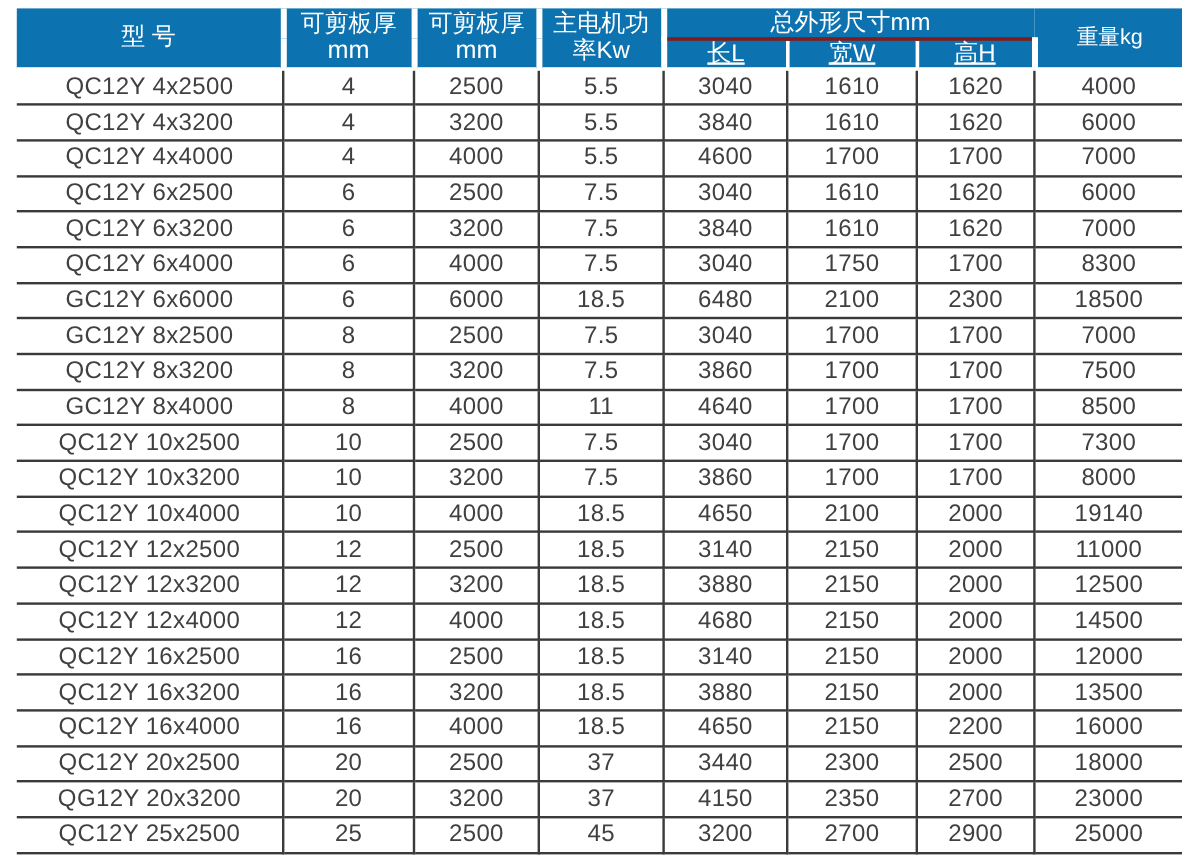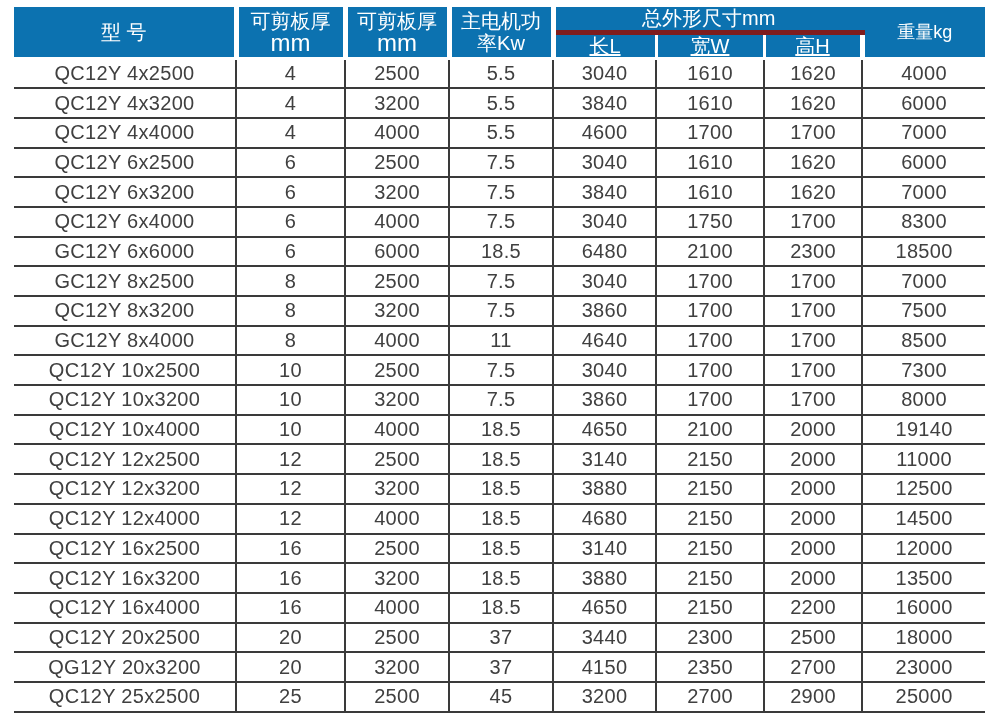--- a/index.html
+++ b/index.html
@@ -29,24 +29,24 @@
     padding: 0;
     font-size: 20px;
     line-height: 22px;
     text-align: center;
     vertical-align: middle;
   }
   thead tr.h1 { height: 25px; }
   thead tr.h2 { height: 23px; }
   th.rsp { border-bottom: 3px solid #ffffff; }      
   th.gut-r { border-right: 5px solid #ffffff; }     
-  th.group-h { border-bottom: 5px solid #7f1d1d; }  
+  th.group-h { border-bottom: 3px solid #7f1d1d; }  
   th.sub-h { border-right: 3px solid #ffffff; border-bottom: 3px solid #ffffff; text-decoration: underline; }
   th.sub-last { border-right: 5px solid #ffffff; margin-top: 46px; }
-  th .l2 { font-size: 24px; }
+  th .l2 { font-size: 21px; }
   th.weight-h { font-size: 18px; }
   
   tbody td {
     height: 27.7px;
     padding: 0;
     text-align: center;
     vertical-align: middle;
     color: #404040;
     font-size: 20px;
     letter-spacing: 0.3px;

